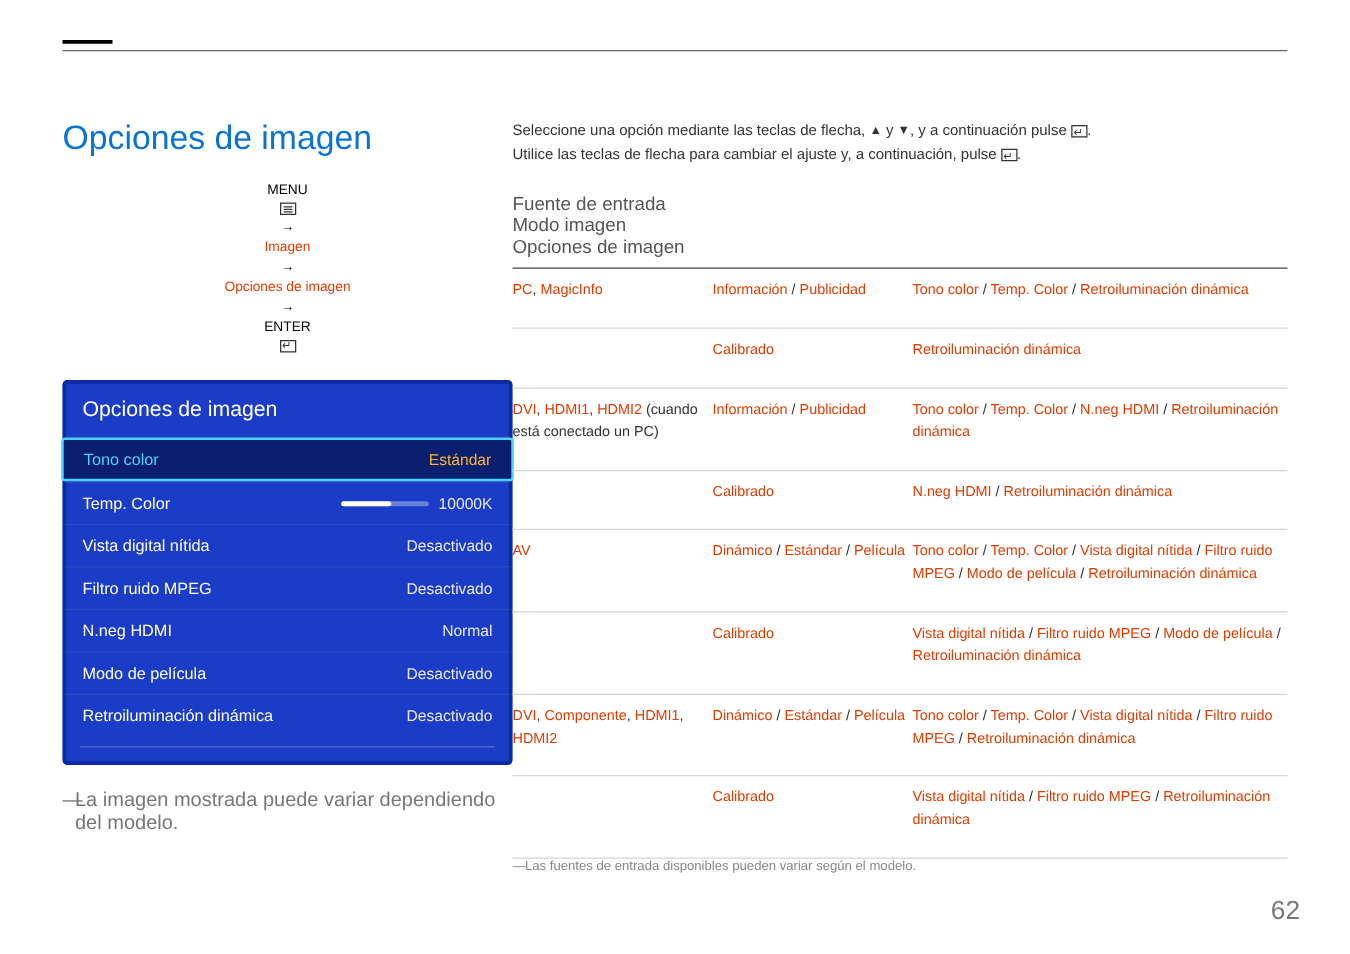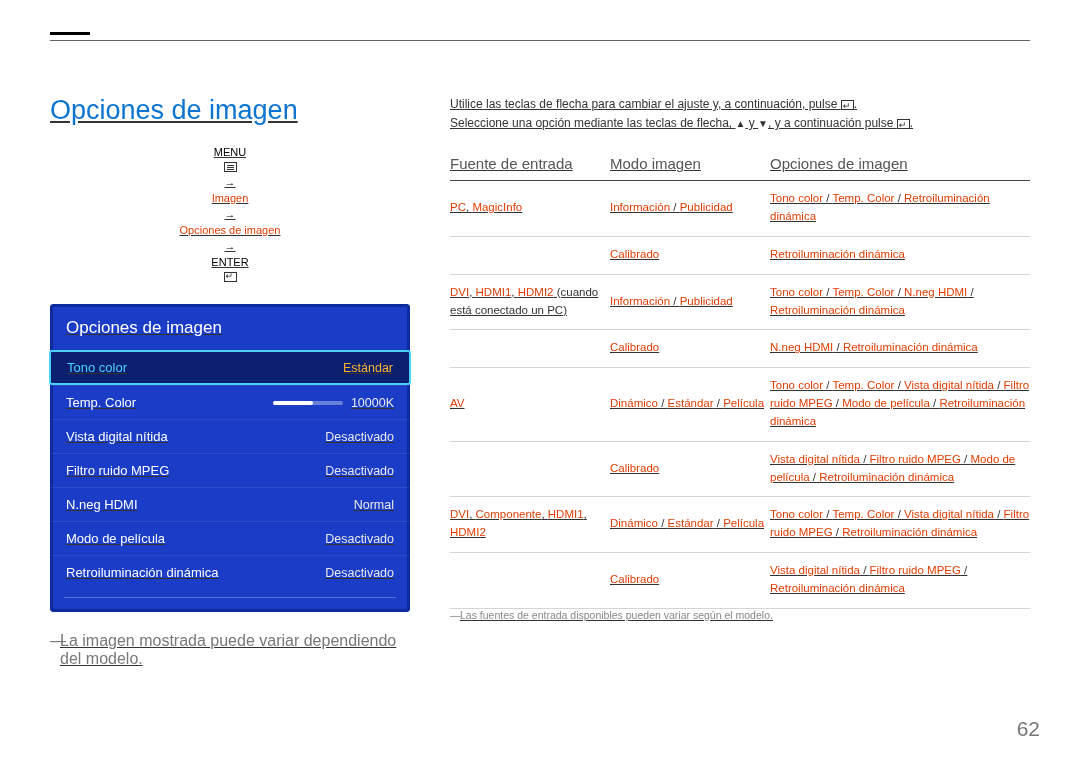--- a/index.html
+++ b/index.html
@@ -24,23 +24,21 @@
   .top-marker {
     position: absolute;
     top: 32px;
     left: 50px;
     width: 40px;
     height: 3px;
     background: #000;
   }
   .content {
     display: flex;
-    gap: 40px;
     margin-top: 55px;
-    text-decoration: underline;
   }
   .left-col { width: 360px; flex-shrink: 0; }
   .right-col { flex: 1; }
   .page-title {
     color: #0b74d1;
     font-size: 27px;
     font-weight: 400;
     margin-bottom: 20px;
   }
   .breadcrumb {
@@ -141,32 +139,32 @@
   .arrow-icon {
     display:inline-block;
     font-size: 10px;
     vertical-align: middle;
   }
   .table { width: 100%; }
   .thead {
     display: flex;
     padding-bottom: 8px;
     border-bottom: 1px solid #444;
+    flex-direction: column;
   }
   .th { font-size: 15px; color: #555; }
   .col1 { width: 160px; flex-shrink:0; }
   .col2 { width: 160px; flex-shrink:0; }
   .col3 { flex: 1; }
   .trow {
     display: flex;
-    padding: 9px 0 10px 0;
+    padding: 9px 0 20px 0;
     border-bottom: 1px solid #d5d5d5;
     font-size: 11.5px;
     line-height: 1.55;
-    align-items: center;
   }
   .hl { color: #e03c00; }
   .plain { color: #333; }
   .foot-note {
     font-size: 10.5px;
     color: #888;
     padding-left: 10px;
     position: relative;
   }
   .foot-note::before {
@@ -240,24 +238,24 @@
       <div class="panel-footer-line"></div>
       <div class="panel-bottom-space"></div>
     </div>
 
     <div class="img-note">La imagen mostrada puede variar dependiendo del modelo.</div>
   </div>
 
   <div class="right-col">
     <div class="instructions">
       <div>
-        <span>Utilice las teclas de flecha para cambiar el ajuste y, a continuación, pulse </span><span class="enter-icon"></span><span>.</span>
+        <span>Seleccione una opción mediante las teclas de flecha, </span><span class="arrow-icon">▲</span><span> y </span><span class="arrow-icon">▼</span><span>, y a continuación pulse </span><span class="enter-icon"></span><span>.</span>
       </div>
       <div>
-        <span>Seleccione una opción mediante las teclas de flecha, </span><span class="arrow-icon">▲</span><span> y </span><span class="arrow-icon">▼</span><span>, y a continuación pulse </span><span class="enter-icon"></span><span>.</span>
+        <span>Utilice las teclas de flecha para cambiar el ajuste y, a continuación, pulse </span><span class="enter-icon"></span><span>.</span>
       </div>
     </div>
 
     <div class="table">
       <div class="thead">
         <div class="th col1">Fuente de entrada</div>
         <div class="th col2">Modo imagen</div>
         <div class="th col3">Opciones de imagen</div>
       </div>
       <div id="table-body">

